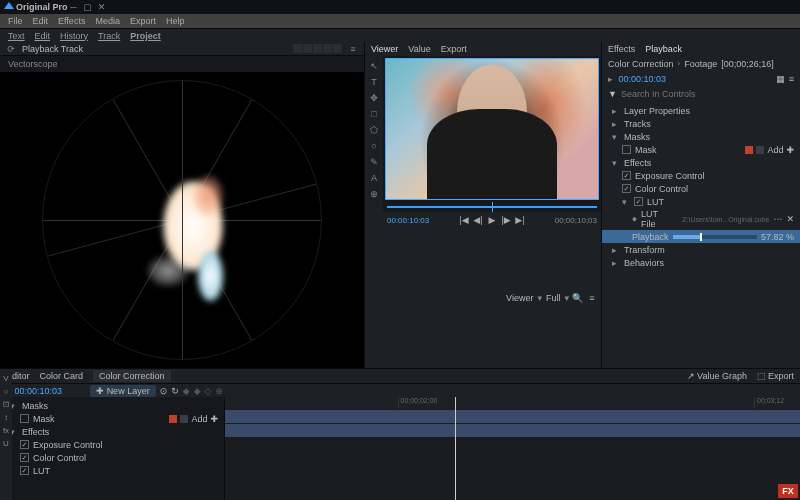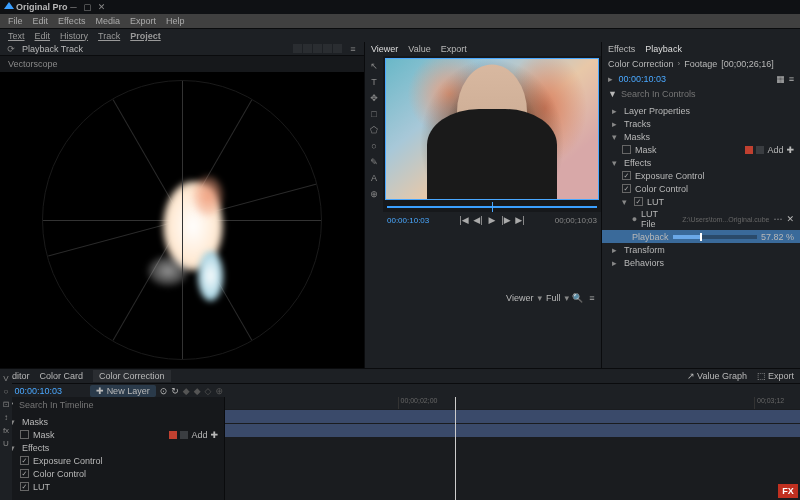--- a/index.html
+++ b/index.html
@@ -330,24 +330,20 @@
   <span class="pill">✚ <span>New Layer</span></span>
   <span>⊙</span>
   <span>↻</span>
   <span style="color:#555">◆</span>
   <span style="color:#555">◆</span>
   <span style="color:#555">◇</span>
   <span style="color:#555">⊕</span>
  </div>
  <div class="btm-body">
   <div class="btm-tree">
-   <div class="search-row">
-    <span>▼</span>
-    <input placeholder="Search In Timeline" style="">
-   </div>
    <div class="tree" id="etree">
           <div class="tree-row">
             <span class="ind" style="width: 0px;"></span>
             <span class="tri">▾</span>
             <span>Masks</span>
             <span class="sp"></span>
           </div>
           <div class="tree-row">
             <span class="ind" style="width: 10px;"></span>
             <span class="chk"></span>

